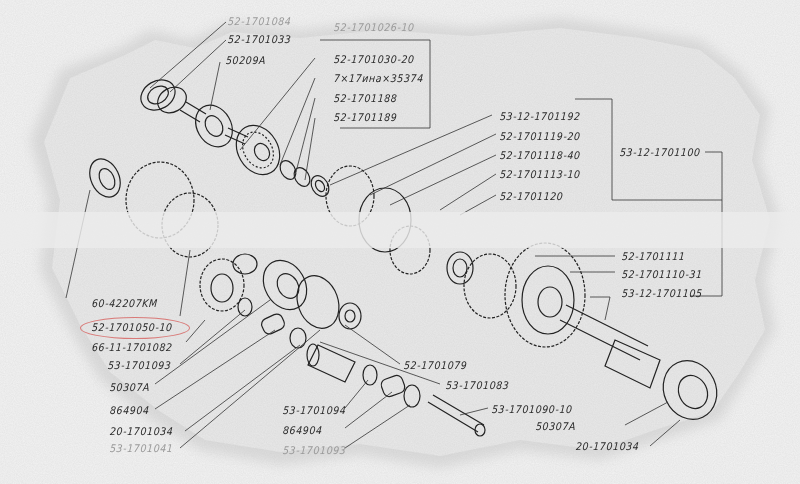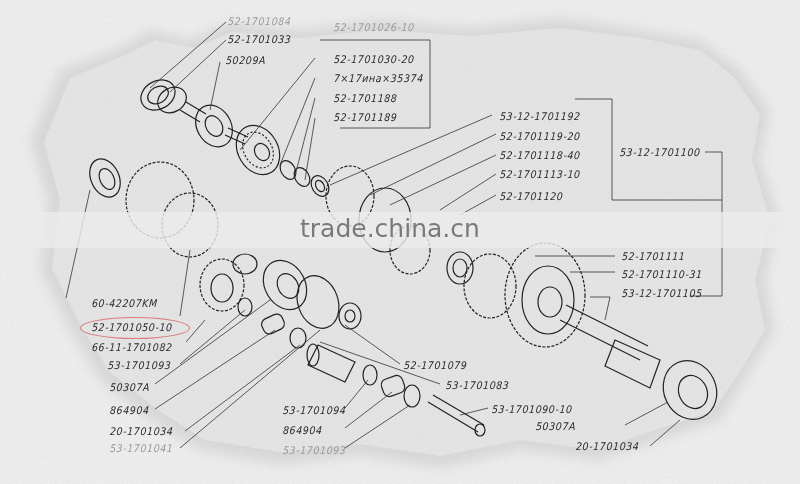--- a/index.html
+++ b/index.html
@@ -165,14 +165,13 @@
   <div class="lbl" style="left:404px;top:359px;">52-1701079</div>
   <div class="lbl" style="left:446px;top:379px;">53-1701083</div>
   <div class="lbl" style="left:283px;top:404px;">53-1701094</div>
   <div class="lbl" style="left:283px;top:424px;">864904</div>
   <div class="lbl faint" style="left:283px;top:444px;">53-1701093</div>
   <div class="lbl" style="left:492px;top:403px;">53-1701090-10</div>
   <div class="lbl" style="left:536px;top:420px;">50307A</div>
   <div class="lbl" style="left:576px;top:440px;">20-1701034</div>
 
   <div id="watermark-band"></div>
-  <div id="watermark-text">trade.china.cn</div>
 </div>
 
 </body></html>

